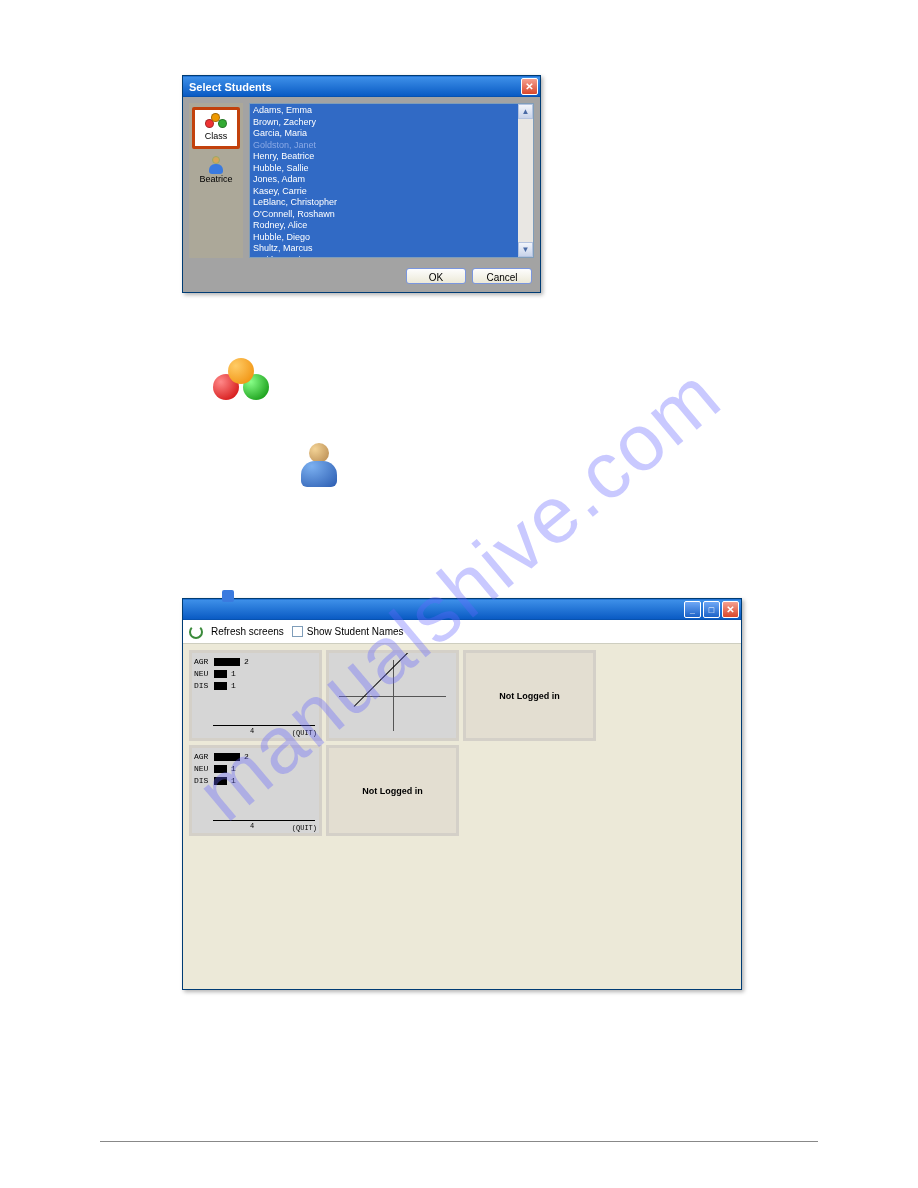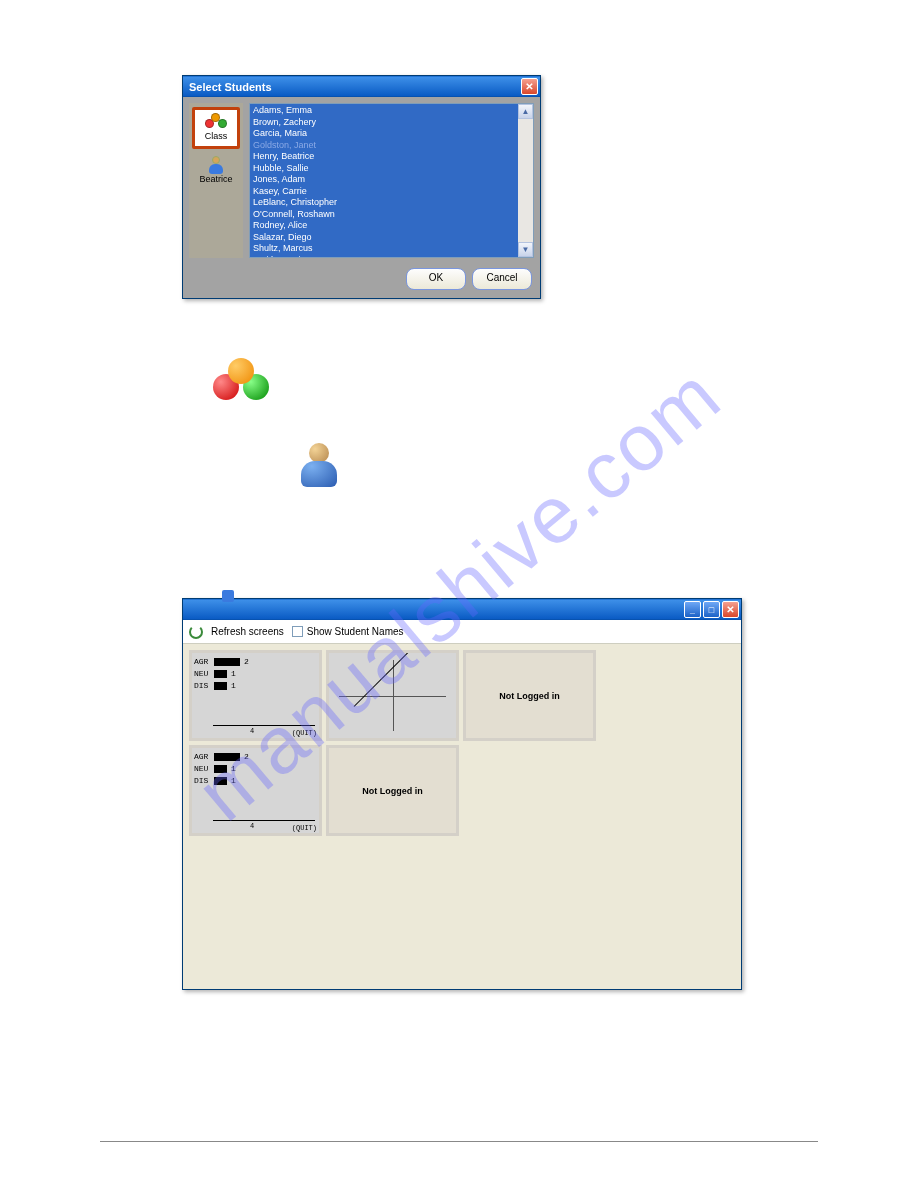--- a/index.html
+++ b/index.html
@@ -114,24 +114,24 @@
     display: flex;
     flex-direction: column;
     justify-content: space-between;
   }
   .sb-btn { height:15px; background: linear-gradient(#f2f5fb,#c8d3ea); border:1px solid #b4c3e0; font-size:8px; text-align:center; line-height:13px; color:#4a6aa5; }
   .dlg1-footer {
     display:flex; justify-content:flex-end; gap:6px;
     padding: 4px 8px 8px;
   }
   .xp-btn {
-    width: 60px; height: 22px;
+    width: 60px; height: 16px;
     background: linear-gradient(#fdfdfd,#ece9d8);
     border: 1px solid #7a96df;
-    border-radius: 8px;
+    border-radius: 3px;
     font-size: 10px;
     text-align: center;
     line-height: 17px;
     cursor: pointer;
   }
 
   
   .big-icon-class { position:absolute; left:213px; top:358px; width:56px; height:48px; }
   .big-icon-class span { position:absolute; border-radius:50%; }
   .big-icon-class .p1{ left:0; top:16px; width:26px; height:26px; background:radial-gradient(circle at 30% 30%, #f88, #c00); }
@@ -262,21 +262,21 @@
         <div>Brown, Zachery</div>
         <div>Garcia, Maria</div>
         <div class="muted">Goldston, Janet</div>
         <div>Henry, Beatrice</div>
         <div>Hubble, Sallie</div>
         <div>Jones, Adam</div>
         <div>Kasey, Carrie</div>
         <div>LeBlanc, Christopher</div>
         <div>O'Connell, Roshawn</div>
         <div>Rodney, Alice</div>
-        <div>Salazar, Diego</div>
+        <div>Hubble, Diego</div>
         <div>Shultz, Marcus</div>
         <div>Smith, Austin</div>
       </div>
       <div class="scrollbar">
         <div class="sb-btn">▲</div>
         <div class="sb-btn">▼</div>
       </div>
     </div>
   </div>
   <div class="dlg1-footer">

